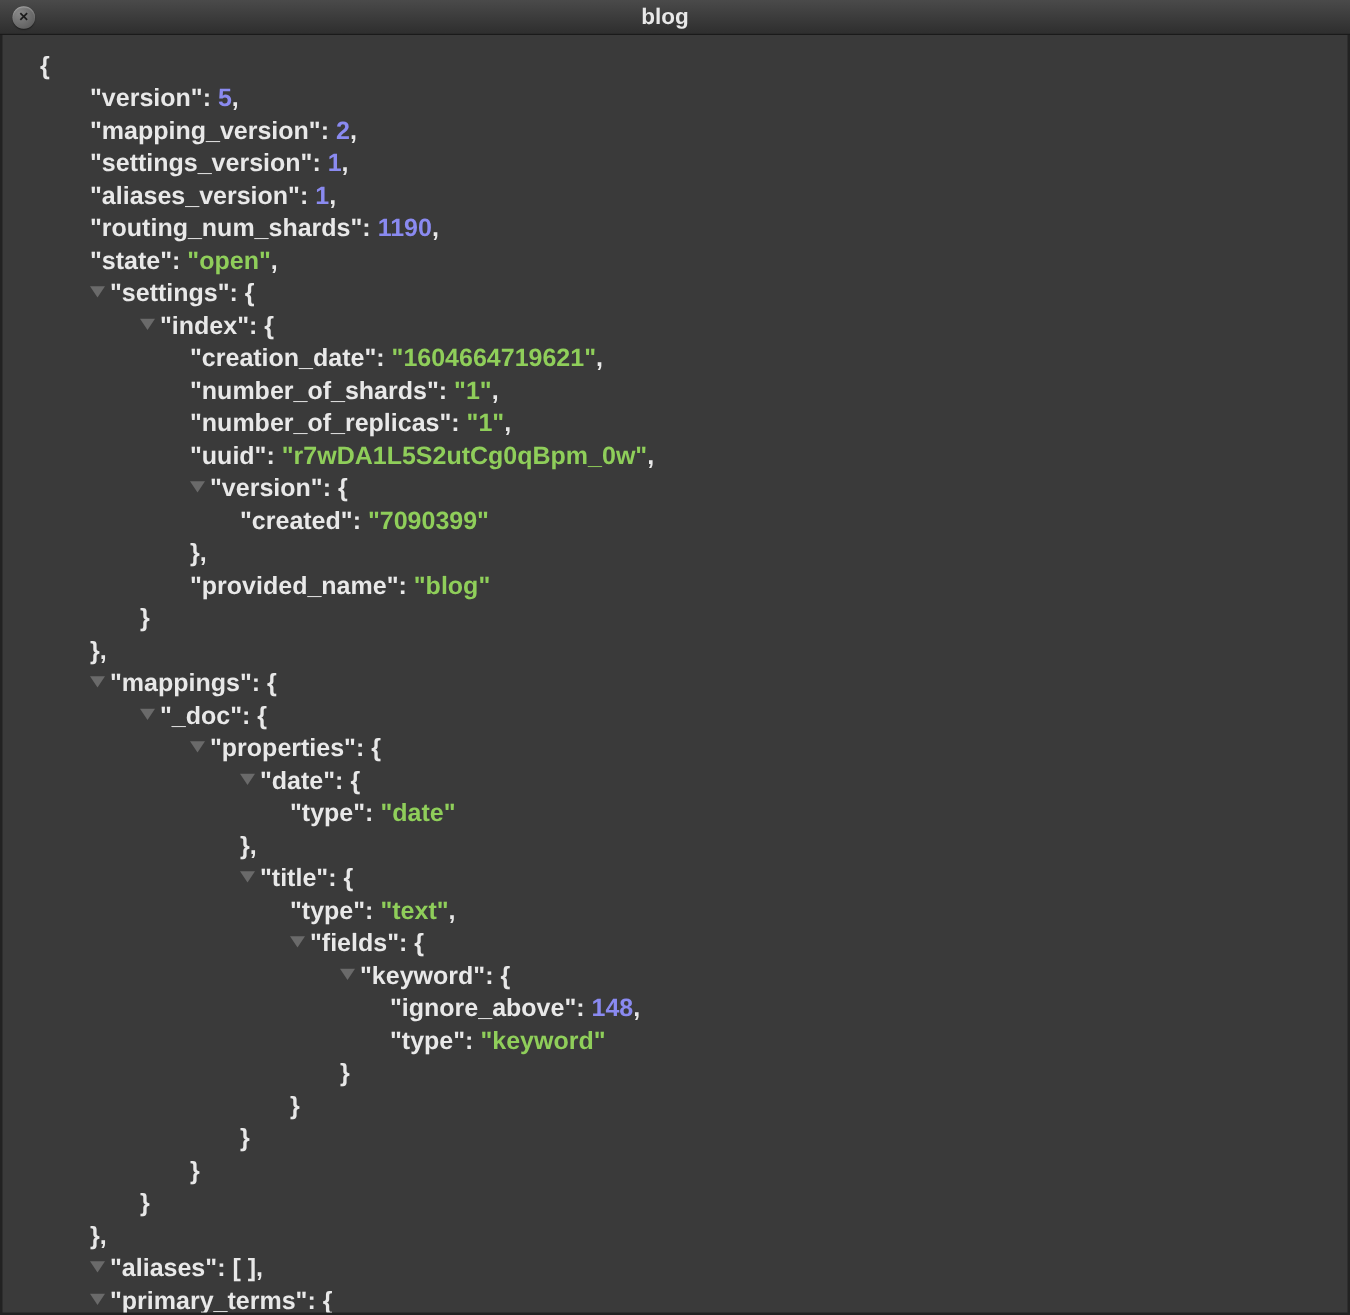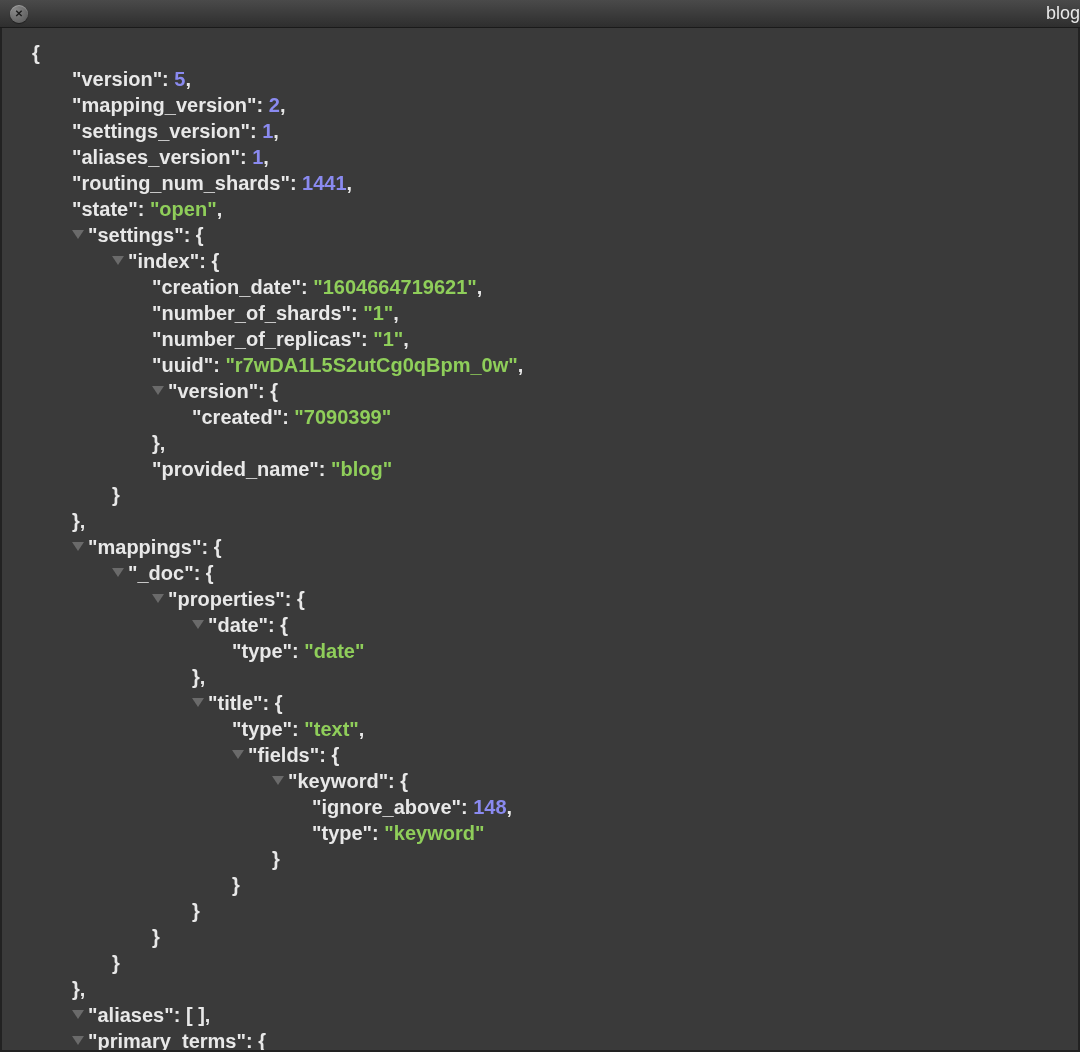--- a/index.html
+++ b/index.html
@@ -41,24 +41,24 @@
     box-shadow: inset 0 1px 1px rgba(255,255,255,0.3), 0 1px 1px rgba(0,0,0,0.4);
   }
   .close-btn::before {
     content: "✕";
     font-size: 10px;
     color: #1a1a1a;
   }
   .title {
     position: absolute;
     left: 0;
-    right: 0;
-    text-align: right;
+    right: 16px;
+    text-align: center;
     font-size: 18px;
-    font-weight: normal;
+    font-weight: bold;
     color: #e8e8e8;
     pointer-events: none;
   }
   .viewer {
     padding: 12px 8px 8px 30px;
     line-height: 1.3;
     height: calc(100% - 28px);
     overflow: hidden;
     background: #3a3a3a;
     border-left: 2px solid #222;
@@ -107,21 +107,21 @@
   <div class="line"><span class="punct">{</span></div>
 
   <div class="line ind1"><span class="key">"version"</span><span class="punct">: </span><span class="num">5</span><span class="punct">,</span></div>
 
   <div class="line ind1"><span class="key">"mapping_version"</span><span class="punct">: </span><span class="num">2</span><span class="punct">,</span></div>
 
   <div class="line ind1"><span class="key">"settings_version"</span><span class="punct">: </span><span class="num">1</span><span class="punct">,</span></div>
 
   <div class="line ind1"><span class="key">"aliases_version"</span><span class="punct">: </span><span class="num">1</span><span class="punct">,</span></div>
 
-  <div class="line ind1"><span class="key">"routing_num_shards"</span><span class="punct">: </span><span class="num">1441</span><span class="punct">,</span></div>
+  <div class="line ind1"><span class="key">"routing_num_shards"</span><span class="punct">: </span><span class="num">1190</span><span class="punct">,</span></div>
 
   <div class="line ind1"><span class="key">"state"</span><span class="punct">: </span><span class="str">"open"</span><span class="punct">,</span></div>
 
   <div class="line ind1"><span class="tri"></span><span class="key">"settings"</span><span class="punct">: {</span></div>
 
   <div class="line ind2"><span class="tri"></span><span class="key">"index"</span><span class="punct">: {</span></div>
 
   <div class="line ind3"><span class="key">"creation_date"</span><span class="punct">: </span><span class="str">"1604664719621"</span><span class="punct">,</span></div>
 
   <div class="line ind3"><span class="key">"number_of_shards"</span><span class="punct">: </span><span class="str">"1"</span><span class="punct">,</span></div>

